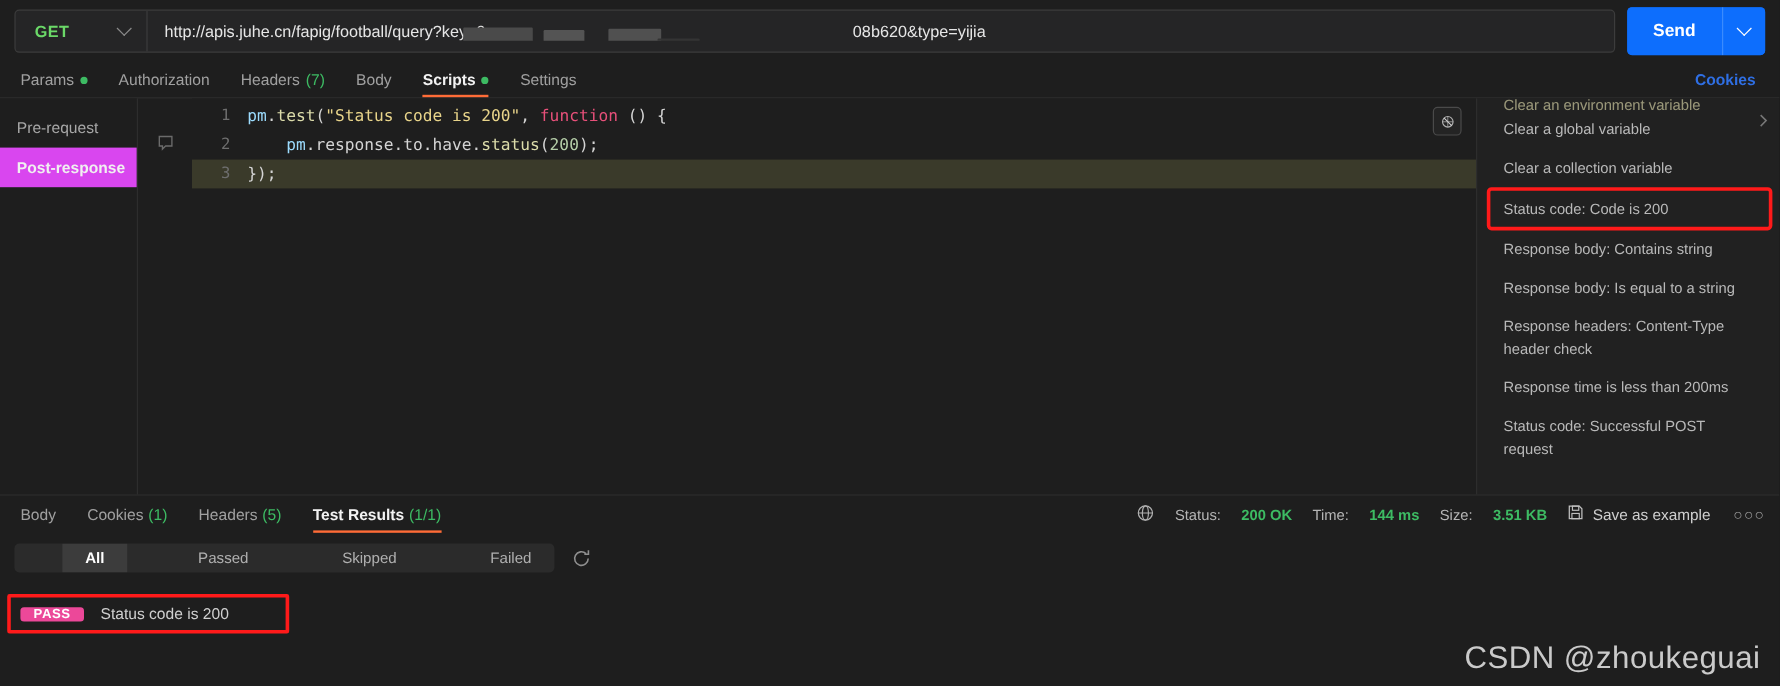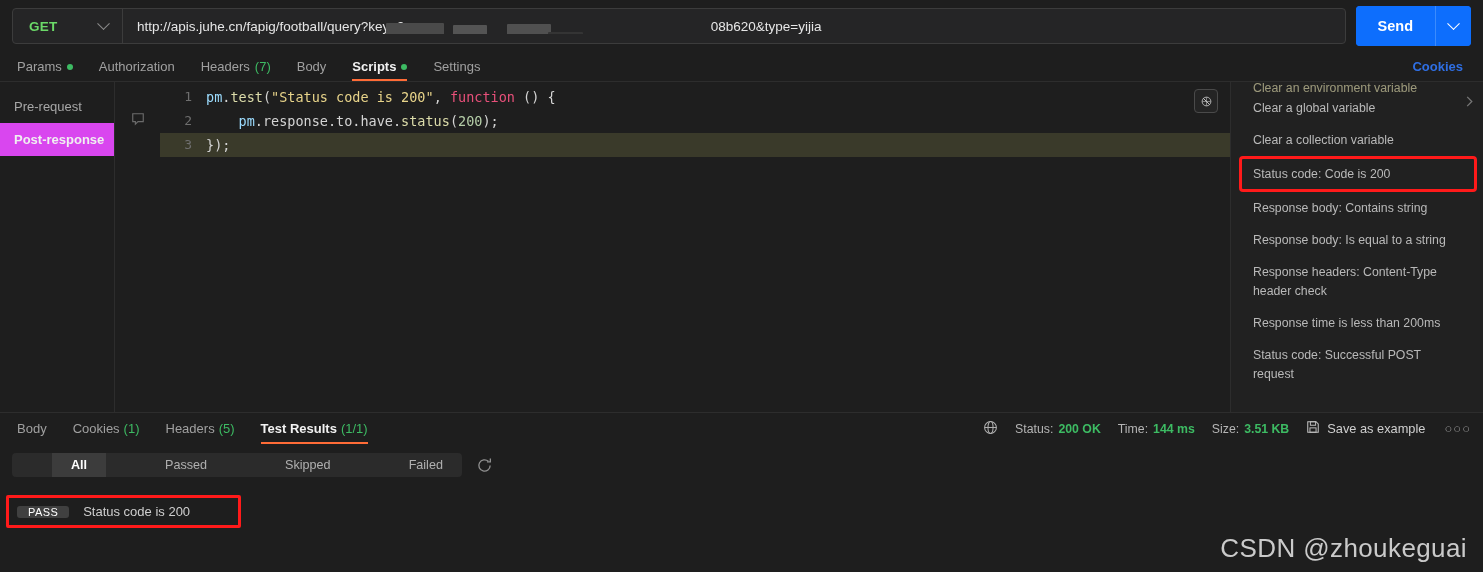--- a/index.html
+++ b/index.html
@@ -299,21 +299,21 @@
   }
   .resp-meta {
     margin-left: auto;
     display: flex;
     align-items: center;
     gap: 17px;
     font-size: 12.3px;
     color: #b5b5b5;
   }
   .meta-val { color: #3dbb63; font-weight: bold; }
-  .meta-item { display: flex; align-items: flex-start; gap: 5px; }
+  .meta-item { display: flex; align-items: flex-start; gap: 17px; }
   .save-example { display: flex; align-items: center; gap: 7px; cursor: pointer; color: #cfcfcf; font-size: 12.8px; }
   .ellipsis-btn { color: #9a9a9a; letter-spacing: 1px; font-size: 13px; cursor: pointer; padding-left: 2px;}
 
   
   .filter-row {
     display: flex;
     align-items: center;
     gap: 14px;
     padding: 9px 12px 6px 12px;
   }
@@ -336,24 +336,24 @@
   
   .result-wrap {
     margin: 12px 0 0 6px;
     width: 235px;
     border: 3px solid #ff1a1a;
     border-radius: 2px;
     padding: 6px 8px;
   }
   .result-row { display: flex; align-items: center; gap: 14px; }
   .pass-badge {
-    background: #404040;
+    background: #ec4899;
     color: #fff;
     font-size: 11px;
-    font-weight: normal;
+    font-weight: bold;
     letter-spacing: .4px;
     padding: 0 11px;
     border-radius: 3px;
   }
   .result-text { font-size: 13px; color: #cfcfcf; }
 
   
   .watermark {
     position: absolute;
     right: 16px;

